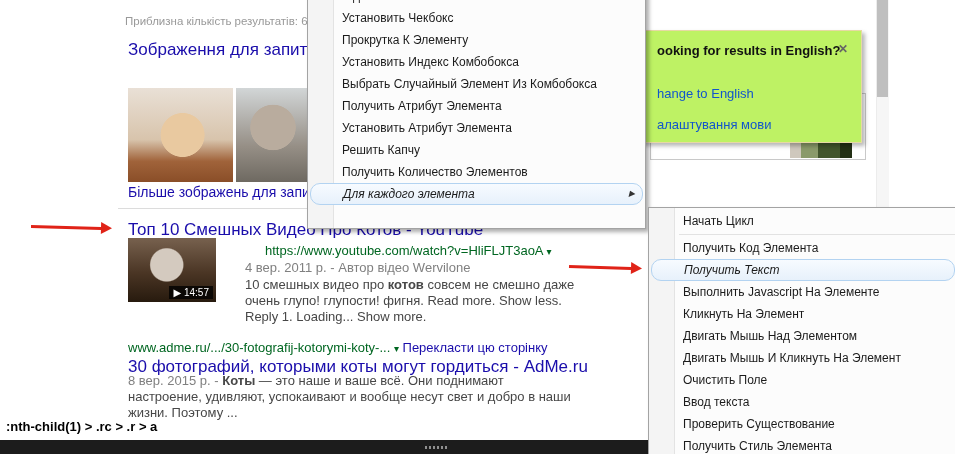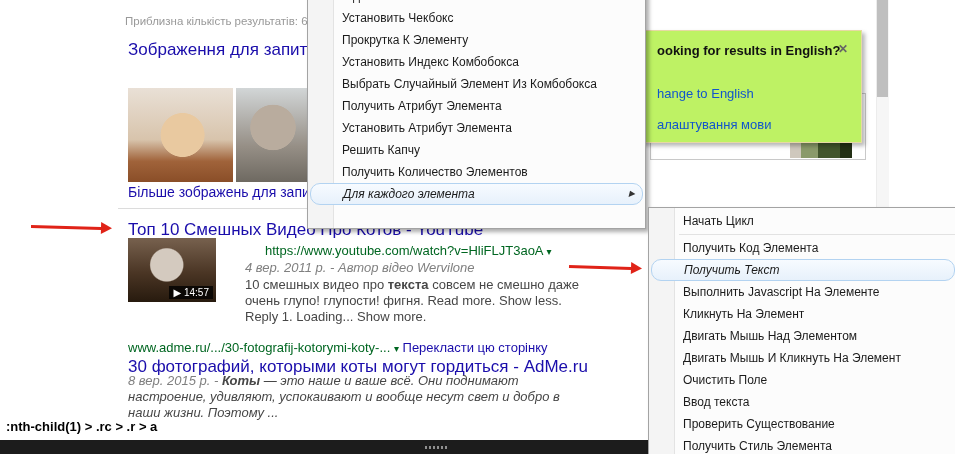--- a/index.html
+++ b/index.html
@@ -31,28 +31,28 @@
   .video-thumb { left:128px; top:238px; width:88px; height:64px; z-index:0; cursor:pointer;
     background:
       radial-gradient(circle at 44% 42%, #d4cabf 0 26%, rgba(0,0,0,0) 28%),
       linear-gradient(180deg, #77614e 0%, #4a3524 55%, #271a0e 100%);
     text-decoration: underline;
   }
   .duration-badge { position:absolute; right:3px; bottom:3px; background:rgba(0,0,0,.78);
     color:#fff; font-size:10px; padding:1px 4px; white-space:nowrap; }
   .r1-url { left:245px; top:243px; font-size:13px; color:#006621; white-space:nowrap; z-index:0;padding-left:20px; }
   .url-arrow { color:#006621; font-size:10px; cursor:pointer; }
-  .r1-date { left:245px; top:260px; font-size:13px; color:#808080; white-space:nowrap; z-index:0;font-style:italic; }
+  .r1-date { left:245px; top:260px; font-size:13px; color:#808080; white-space:nowrap; z-index:0; }
   .r1-snippet { left:245px; top:277px; width:334px; font-size:13px; line-height:16px; color:#474747; z-index:0; }
   .bold { font-weight:bold; }
 
   .r2-title { left:128px; top:357px; font-size:17px; color:#1a0dab; white-space:nowrap; z-index:0; cursor:pointer; }
   .r2-url { left:128px; top:340px; font-size:13px; color:#006621; white-space:nowrap; z-index:0; }
   .translate-link { color:#1a0dab; cursor:pointer; }
-  .r2-snippet { left:128px; top:373px; width:452px; font-size:13px; line-height:16px; color:#474747; z-index:0;font-style:italic; }
+  .r2-snippet { left:128px; top:373px; width:452px; font-size:13px; line-height:16px; color:#474747; z-index:0; }
   .date-grey { color:#808080; }
 
   
   .images-card { left:650px; top:93px; width:216px; height:67px; background:#fff;
     border:1px solid #c9c9c9; z-index:1; }
   .card-cat-fragment { left:790px; top:138px; width:62px; height:20px; z-index:1;
     background:linear-gradient(90deg,#cfc8bd 0 18%, #8a9a6a 18% 45%, #42552c 45% 80%, #233015 80% 100%); }
   .notification { left:640px; top:30px; width:222px; height:113px; background:#bef264;
     border:1px solid #e7d9a4; box-shadow:3px 3px 4px rgba(0,0,0,.28); z-index:2; padding:12px 12px 0 16px; }
   .notif-title { font-size:13px; font-weight:bold; color:#111; white-space:nowrap; }
@@ -105,21 +105,21 @@
 <div class="abs more-images">Більше зображень для запиту</div>
 <div class="abs page-divider"></div>
 
 <div class="abs r1-title">Топ 10 Смешных Видео Про Котов - YouTube</div>
 <div class="abs video-thumb">
   <span class="duration-badge"><span>▶</span>&nbsp;<span>14:57</span></span>
 </div>
 <div class="abs r1-url"><span>https://www.youtube.com/watch?v=HliFLJT3aoA</span>
   <span class="url-arrow">▾</span></div>
 <div class="abs r1-date">4 вер. 2011 р. - Автор відео Wervilone</div>
-<div class="abs r1-snippet"><span>10 смешных видео про </span><span class="bold">текста</span><span> совсем не смешно даже очень глупо! глупости! фигня. Read more. Show less. Reply 1. Loading... Show more.</span></div>
+<div class="abs r1-snippet"><span>10 смешных видео про </span><span class="bold">котов</span><span> совсем не смешно даже очень глупо! глупости! фигня. Read more. Show less. Reply 1. Loading... Show more.</span></div>
 
 <div class="abs r2-title">30 фотографий, которыми коты могут гордиться - AdMe.ru</div>
 <div class="abs r2-url"><span>www.adme.ru/.../30-fotografij-kotorymi-koty-...</span>
   <span class="url-arrow">▾</span>
   <span class="translate-link">Перекласти цю сторінку</span></div>
 <div class="abs r2-snippet"><span class="date-grey">8 вер. 2015 р. - </span><span class="bold">Коты</span><span> — это наше и ваше всё. Они поднимают настроение, удивляют, успокаивают и вообще несут свет и добро в наши жизни. Поэтому ...</span></div>
 
 <div class="abs images-card"></div>
 <div class="abs card-cat-fragment"></div>
 

